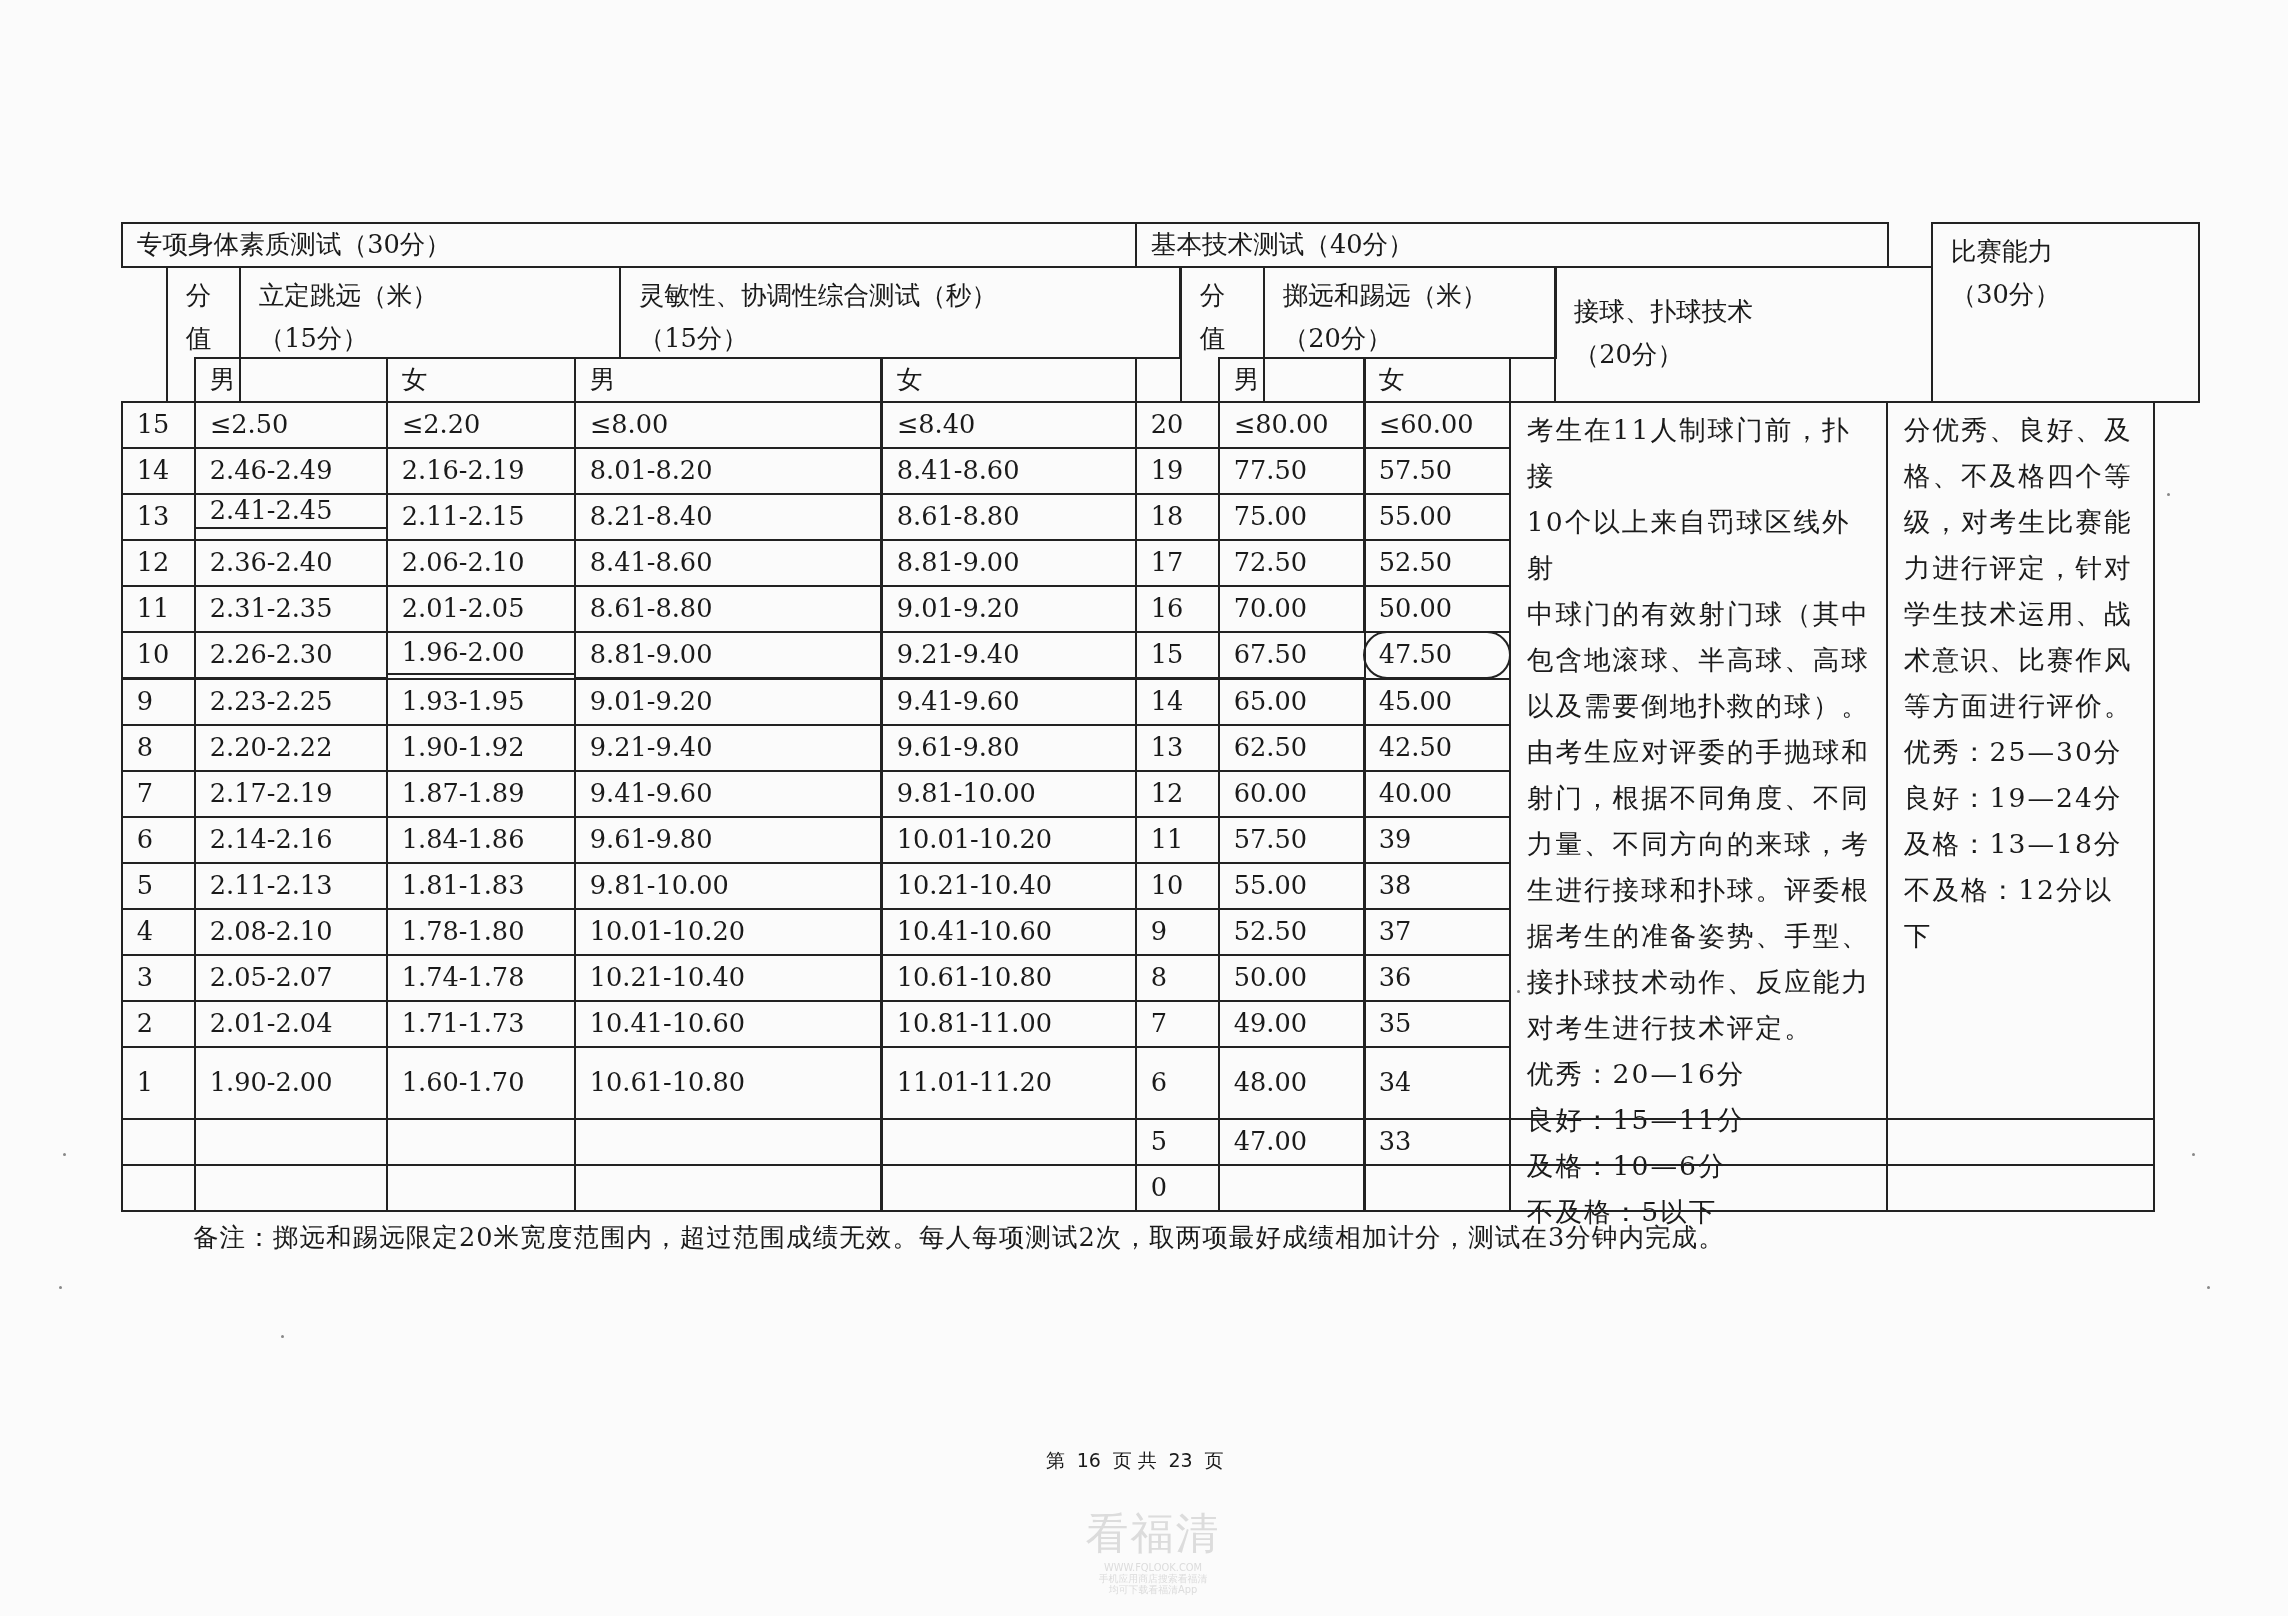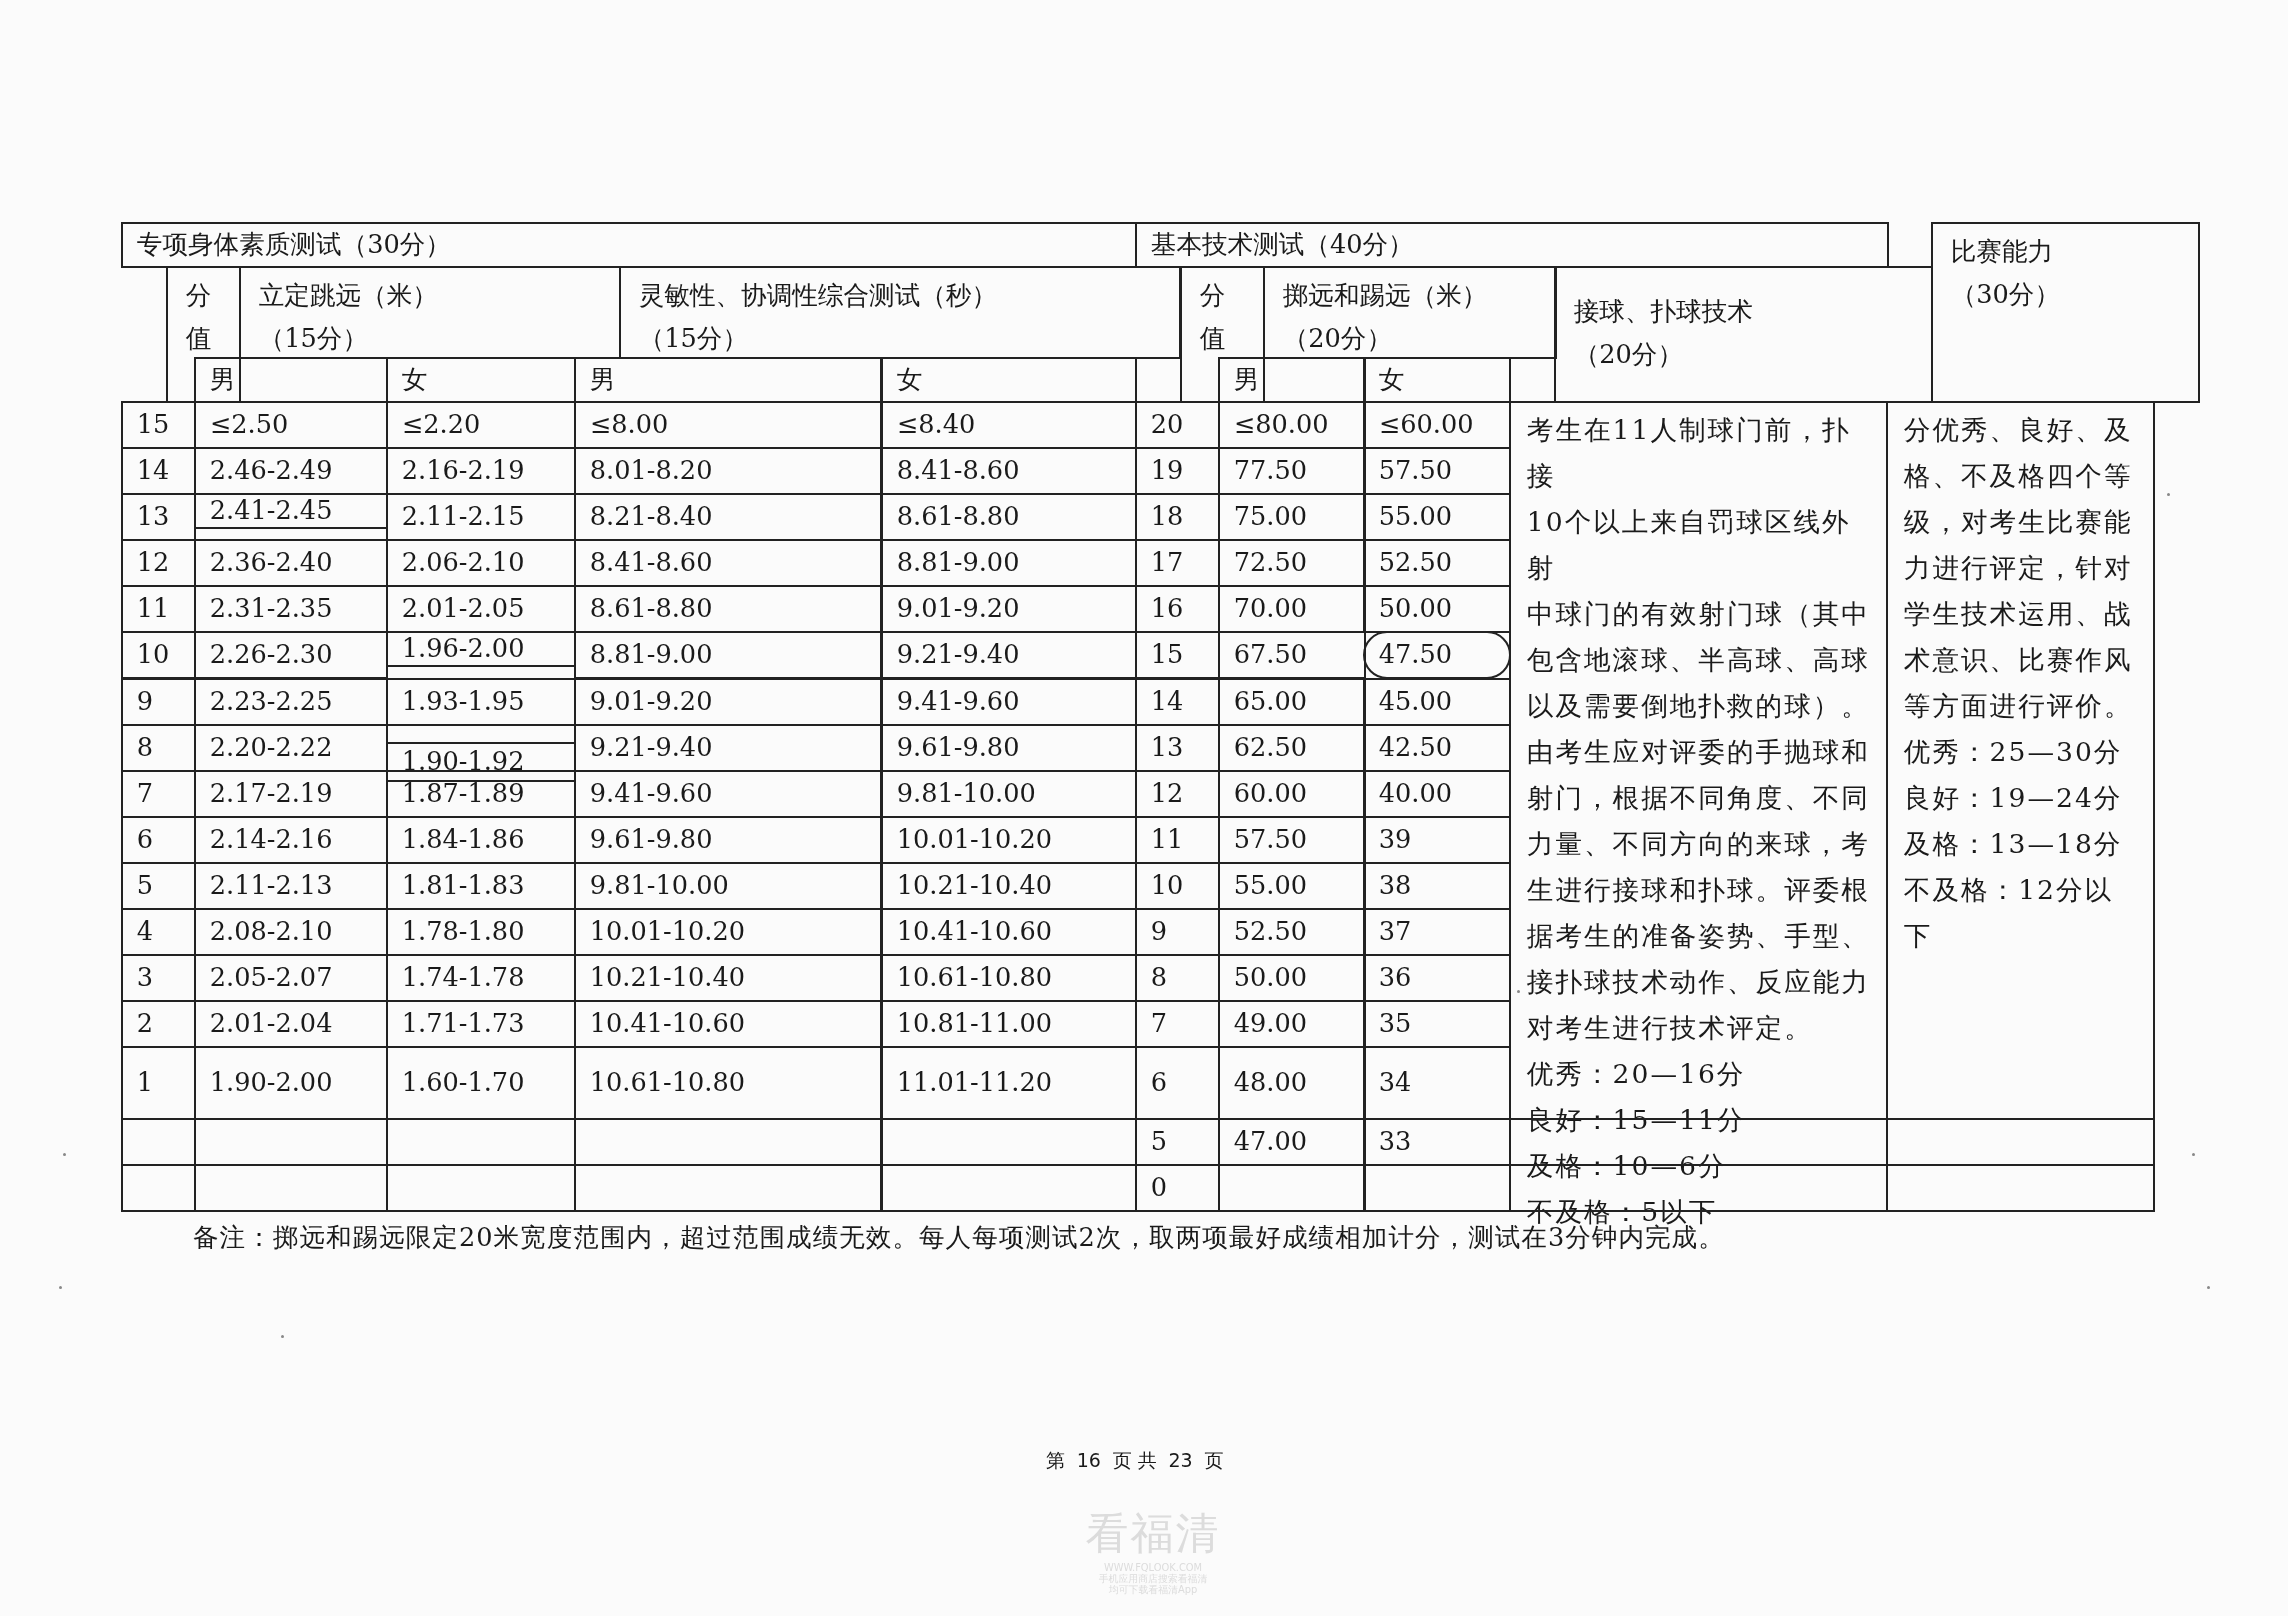--- a/index.html
+++ b/index.html
@@ -83,31 +83,31 @@
     <div class="cell v-center num" style="left: 387px; top: 540px; width: 190px; height: 48px;">2.06-2.10</div>
     <div class="cell v-center num" style="left: 575px; top: 540px; width: 308px; height: 48px;">8.41-8.60</div>
     <div class="cell v-center num" style="left: 882px; top: 540px; width: 256px; height: 48px;">8.81-9.00</div>
     <div class="cell v-center num" style="left: 122px; top: 586px; width: 75px; height: 48px;">11</div>
     <div class="cell v-center num" style="left: 195px; top: 586px; width: 194px; height: 48px;">2.31-2.35</div>
     <div class="cell v-center num" style="left: 387px; top: 586px; width: 190px; height: 48px;">2.01-2.05</div>
     <div class="cell v-center num" style="left: 575px; top: 586px; width: 308px; height: 48px;">8.61-8.80</div>
     <div class="cell v-center num" style="left: 882px; top: 586px; width: 256px; height: 48px;">9.01-9.20</div>
     <div class="cell v-center num" style="left: 122px; top: 632px; width: 75px; height: 48px;">10</div>
     <div class="cell v-center num" style="left: 195px; top: 632px; width: 194px; height: 48px;">2.26-2.30</div>
-    <div class="cell v-center num" style="left: 387px; top: 632px; width: 190px; height: 36px;">1.96-2.00</div>
+    <div class="cell v-center num" style="left: 387px; top: 632px; width: 190px; height: 44px;">1.96-2.00</div>
     <div class="cell v-center num" style="left: 575px; top: 632px; width: 308px; height: 48px;">8.81-9.00</div>
     <div class="cell v-center num" style="left: 882px; top: 632px; width: 256px; height: 48px;">9.21-9.40</div>
     <div class="cell v-center num" style="left: 122px; top: 679px; width: 75px; height: 48px;">9</div>
     <div class="cell v-center num" style="left: 195px; top: 679px; width: 194px; height: 48px;">2.23-2.25</div>
     <div class="cell v-center num" style="left: 387px; top: 679px; width: 190px; height: 48px;">1.93-1.95</div>
     <div class="cell v-center num" style="left: 575px; top: 679px; width: 308px; height: 48px;">9.01-9.20</div>
     <div class="cell v-center num" style="left: 882px; top: 679px; width: 256px; height: 48px;">9.41-9.60</div>
     <div class="cell v-center num" style="left: 122px; top: 725px; width: 75px; height: 48px;">8</div>
     <div class="cell v-center num" style="left: 195px; top: 725px; width: 194px; height: 48px;">2.20-2.22</div>
-    <div class="cell v-center num" style="left: 387px; top: 743px; width: 190px; height: 40px;">1.90-1.92</div>
+    <div class="cell v-center num" style="left: 387px; top: 725px; width: 190px; height: 48px;">1.90-1.92</div>
     <div class="cell v-center num" style="left: 575px; top: 725px; width: 308px; height: 48px;">9.21-9.40</div>
     <div class="cell v-center num" style="left: 882px; top: 725px; width: 256px; height: 48px;">9.61-9.80</div>
     <div class="cell v-center num" style="left: 122px; top: 771px; width: 75px; height: 48px;">7</div>
     <div class="cell v-center num" style="left: 195px; top: 771px; width: 194px; height: 48px;">2.17-2.19</div>
     <div class="cell v-center num" style="left: 387px; top: 771px; width: 190px; height: 48px;">1.87-1.89</div>
     <div class="cell v-center num" style="left: 575px; top: 771px; width: 308px; height: 48px;">9.41-9.60</div>
     <div class="cell v-center num" style="left: 882px; top: 771px; width: 256px; height: 48px;">9.81-10.00</div>
     <div class="cell v-center num" style="left: 122px; top: 817px; width: 75px; height: 48px;">6</div>
     <div class="cell v-center num" style="left: 195px; top: 817px; width: 194px; height: 48px;">2.14-2.16</div>
     <div class="cell v-center num" style="left: 387px; top: 817px; width: 190px; height: 48px;">1.84-1.86</div>

